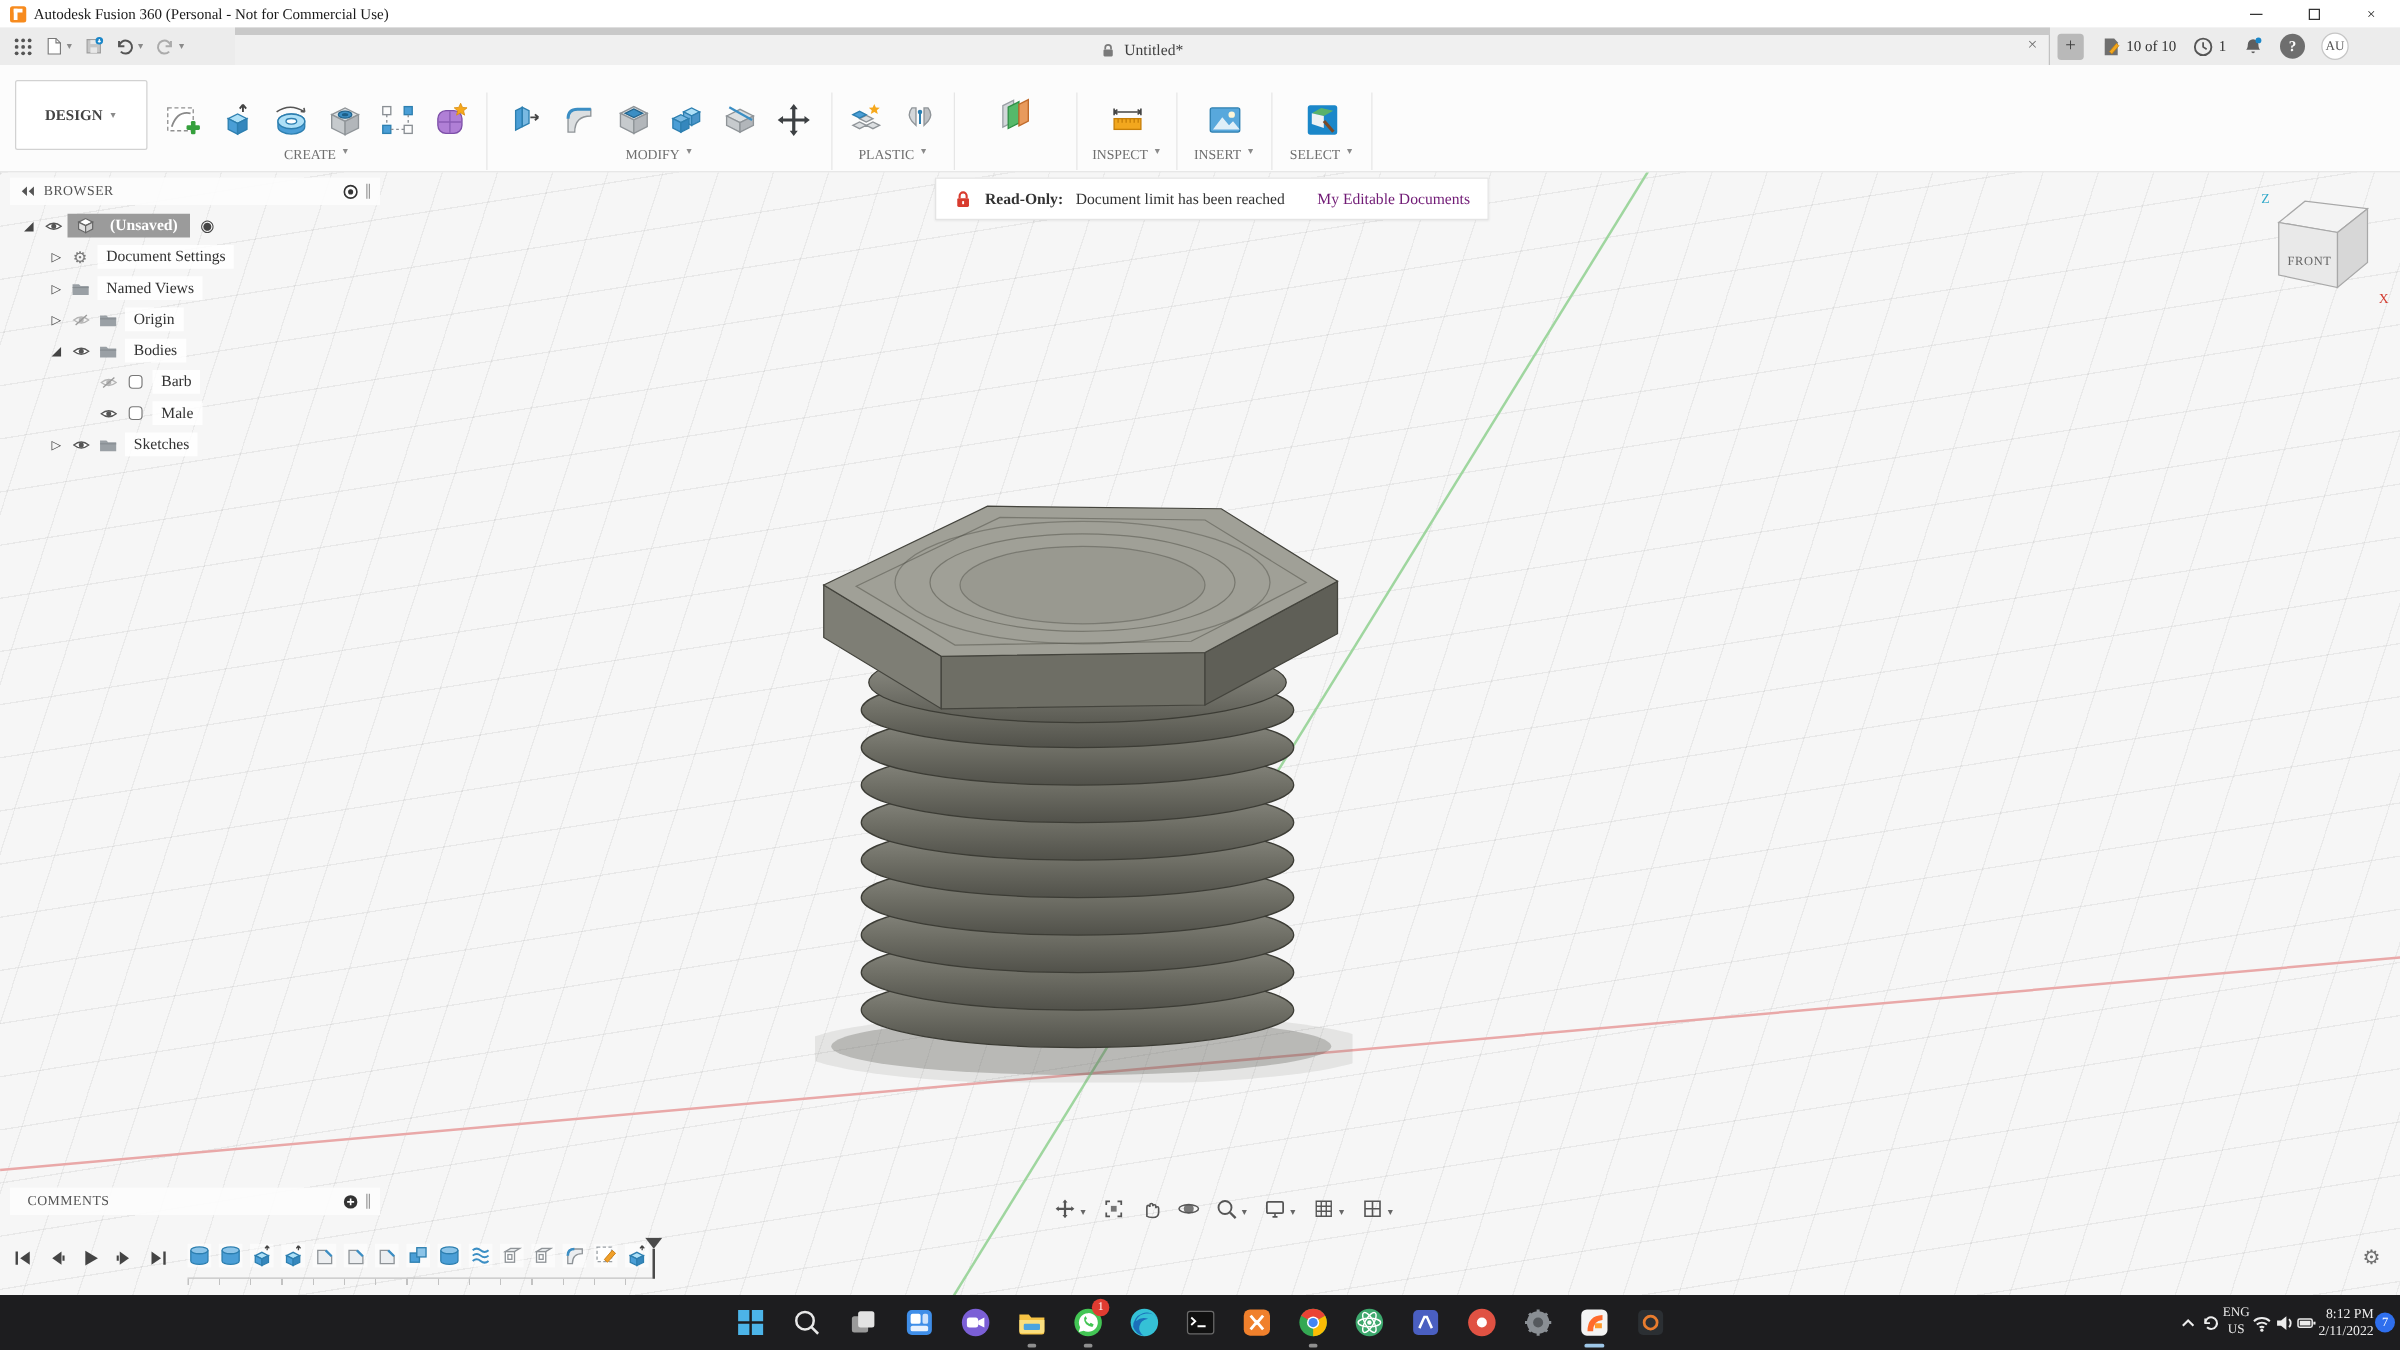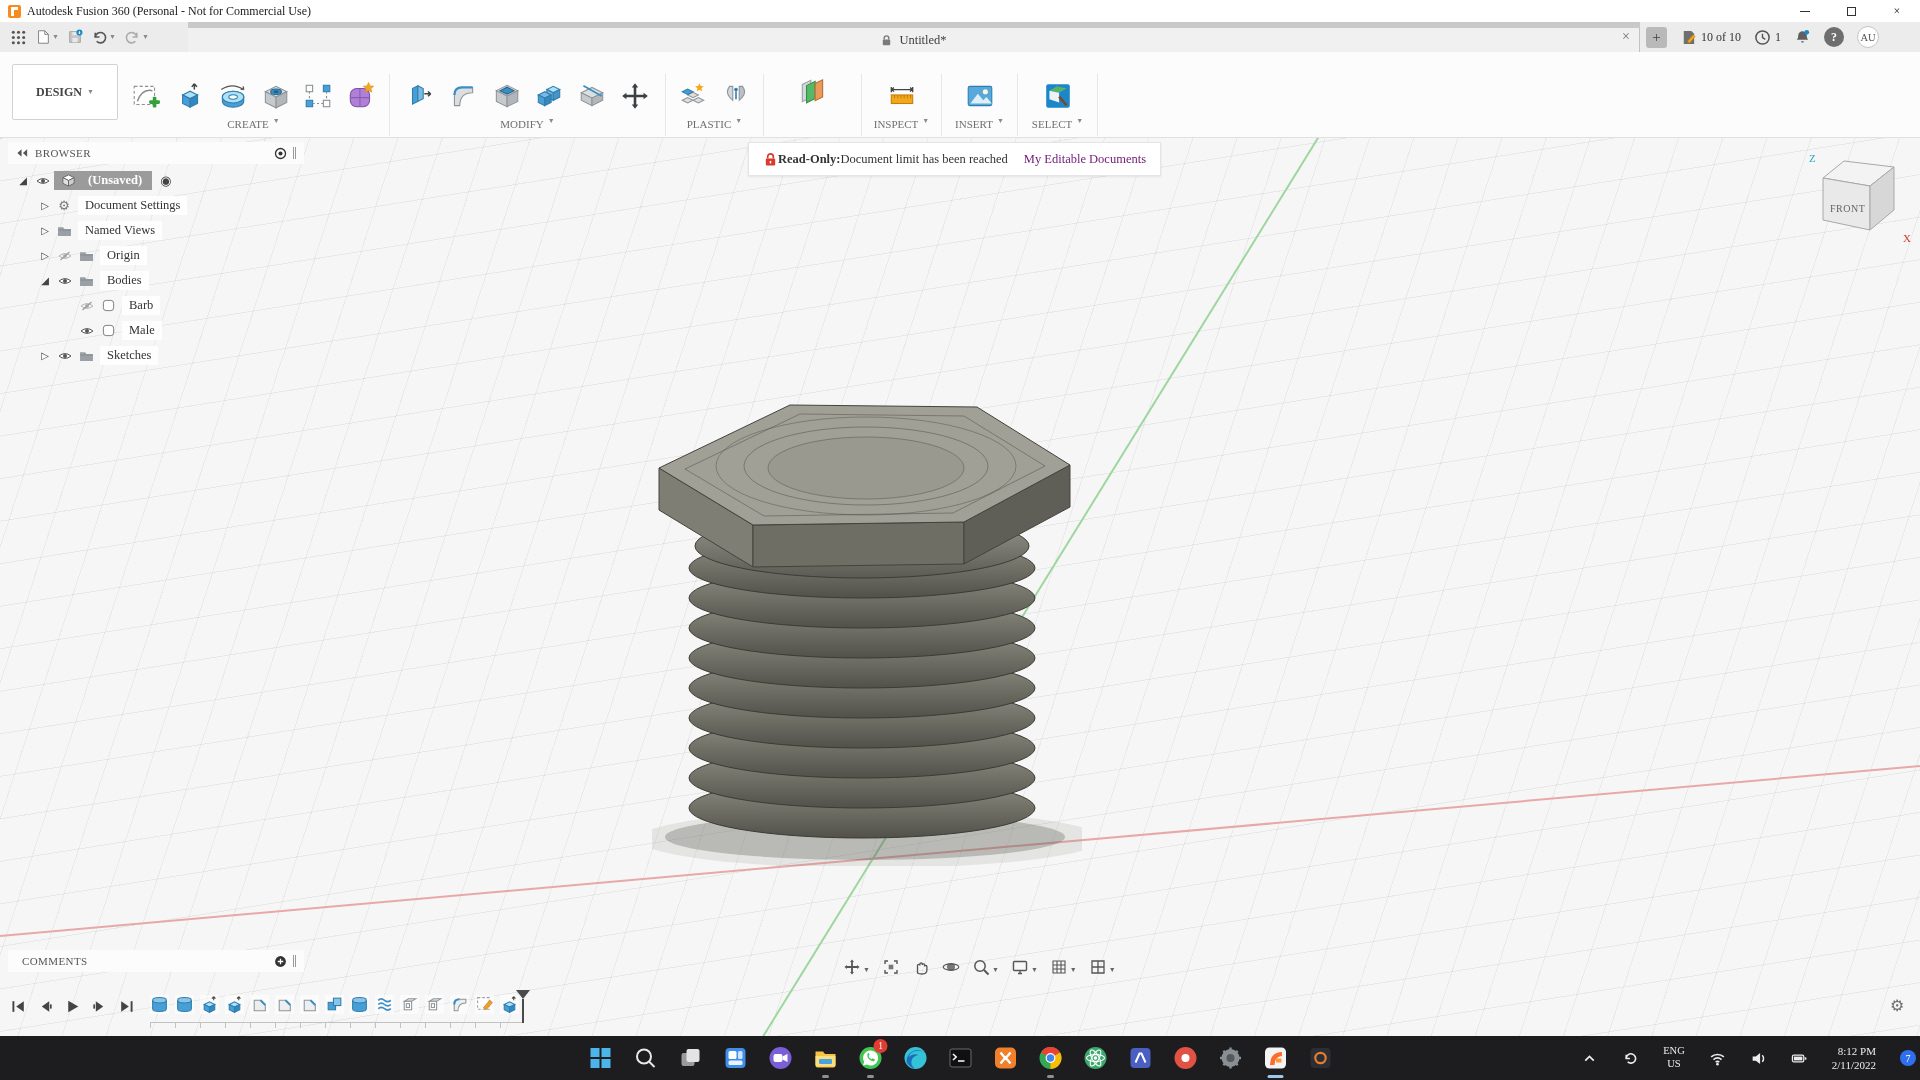--- a/index.html
+++ b/index.html
@@ -80,21 +80,21 @@
   .trow .exp{width:18px;text-align:center;font-size:10px;color:#444;}
   .trow .eyebox{width:22px;display:flex;justify-content:center;}
   .trow .ticon{width:20px;display:flex;justify-content:center;margin-right:4px;}
   .trow .tlabel{background:rgba(255,255,255,0.85);padding:2px 7px;}
   .chip{display:flex;align-items:center;background:#9b9b9b;color:#fff;font-weight:bold;
         padding:2px 10px 2px 4px;gap:6px;}
   .radio{margin-left:8px;font-size:13px;color:#444;}
 
   
   .banner{position:absolute;left:748px;top:4px;height:25px;background:#fff;border:1px solid #e4e4e4;
-          display:flex;align-items:center;padding:16px 14px;font-size:12.5px;color:#333;
+          display:flex;align-items:center;gap:10px;padding:16px 14px;font-size:12.5px;color:#333;
           box-shadow:0 1px 2px rgba(0,0,0,0.08);}
   .banner .blabel{font-weight:bold;}
   .banner .blink{color:#701a75;margin-left:16px;}
 
   
   .viewcube{position:absolute;left:1806px;top:8px;width:114px;height:104px;}
 
   
   .navbar{position:absolute;left:843px;top:816px;height:26px;display:flex;align-items:center;gap:12px;}
   .navitem{display:flex;align-items:flex-end;gap:2px;}
@@ -114,21 +114,21 @@
 
   
   .taskbar{position:absolute;left:0;top:1036px;width:1920px;height:44px;background:#1d1d1f;}
   #tb-apps{position:absolute;left:50%;transform:translateX(-50%);top:0;height:44px;display:flex;align-items:center;}
   .tb-app{width:45px;height:44px;position:relative;display:flex;align-items:center;justify-content:center;}
   .tb-app svg{width:26px;height:26px;}
   .run-dot{position:absolute;bottom:2px;left:50%;transform:translateX(-50%);width:7px;height:3px;border-radius:2px;background:#8f8f8f;}
   .run-dot.active{width:16px;background:#9ec7e8;}
   .tb-badge{position:absolute;top:3px;right:5px;min-width:14px;height:14px;border-radius:7px;background:#e03c31;
             color:#fff;font-size:9.5px;display:flex;align-items:center;justify-content:center;padding:0 3px;}
-  .tray{position:absolute;right:4px;top:0;height:44px;display:flex;align-items:center;gap:24px;color:#ececec;}
+  .tray{position:absolute;right:4px;top:0;height:44px;display:flex;align-items:center;gap:1px;color:#ececec;}
   .tray svg{width:17px;height:17px;}
   .lang{font-size:10.5px;line-height:1.2;text-align:center;}
   .clockblock{font-size:11px;line-height:1.3;text-align:right;}
   .notif-badge{min-width:16px;height:16px;border-radius:8px;background:#2f6fed;color:#fff;font-size:10px;
                display:flex;align-items:center;justify-content:center;padding:0 4px;}
 </style>
 </head>
 <body>
 
 <div id="stage">

